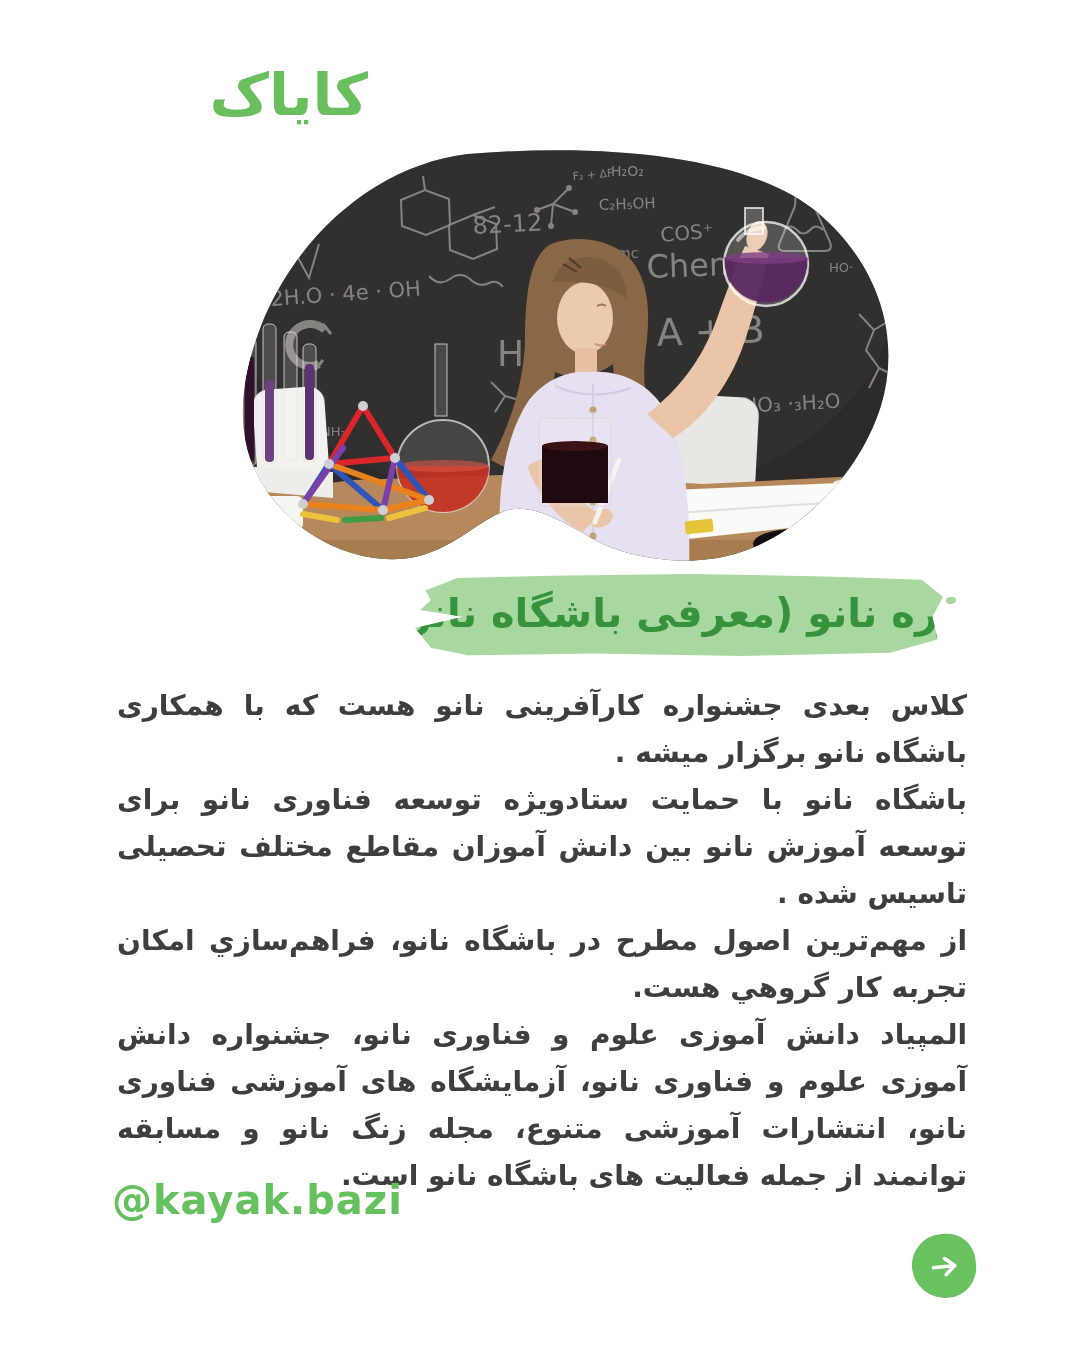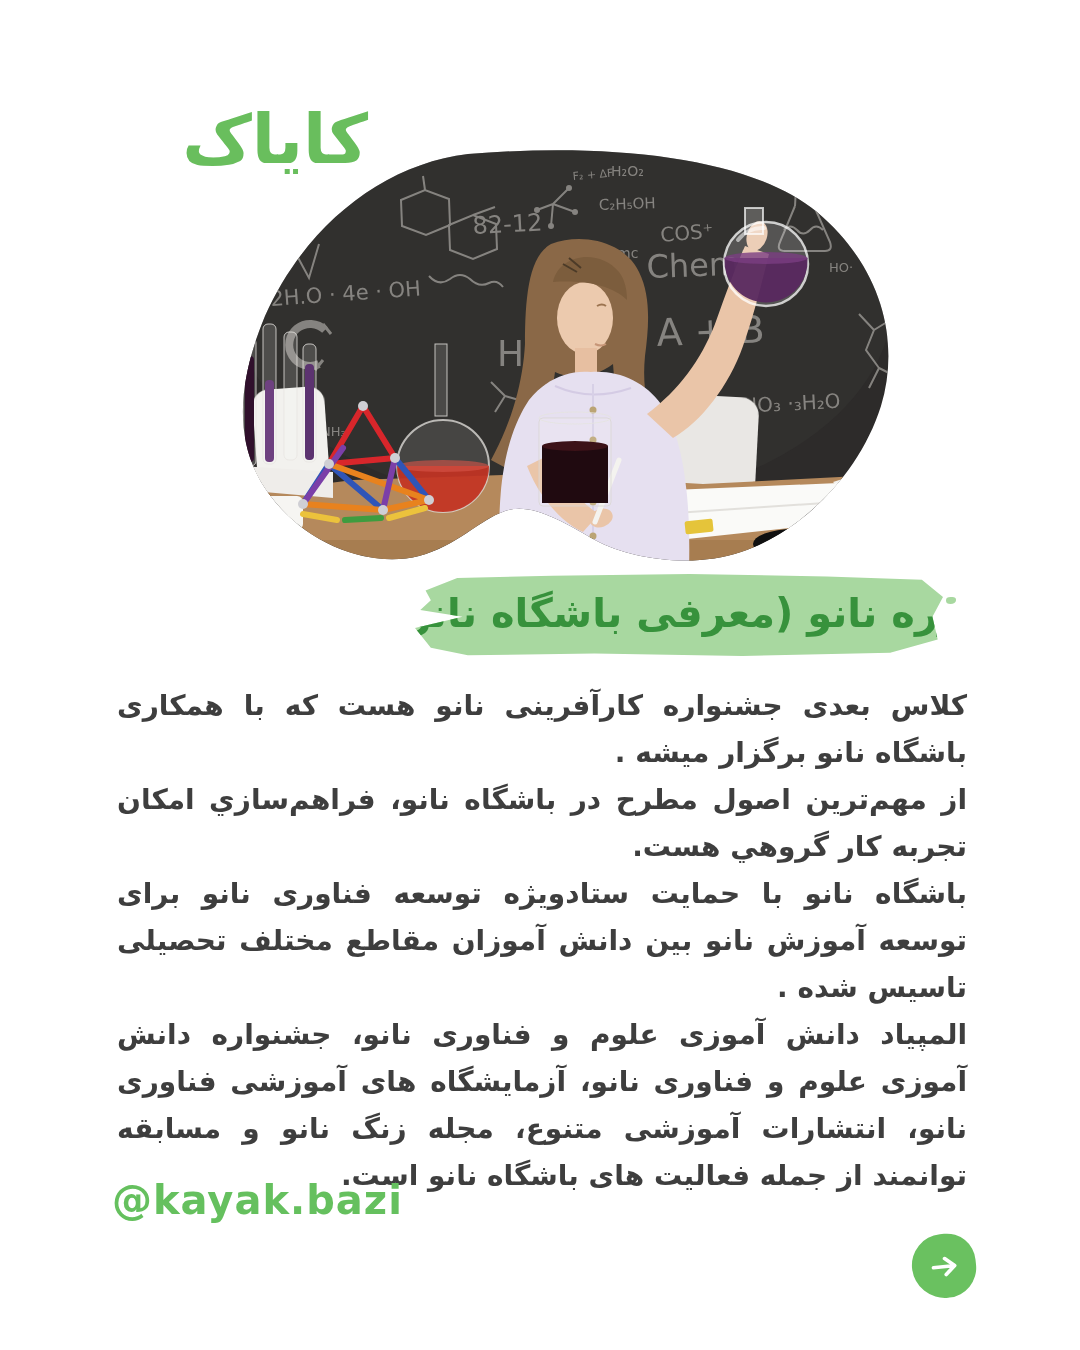--- a/index.html
+++ b/index.html
@@ -6,21 +6,21 @@
   body{
     width:1080px;height:1350px;position:relative;overflow:hidden;
     background:var(--page-bg,#ffffff);
     font-family:"DejaVu Sans","Liberation Sans",sans-serif;
   }
   
   .logo{
     position:absolute;left:108px;top:52px;width:260px;height:86px;
     display:flex;align-items:center;
     color:var(--logo-green,#69be5d);
-    font-size:68px;font-weight:bold;direction:rtl;letter-spacing:1px;margin-top:44px;
+    font-size:58px;font-weight:bold;direction:rtl;letter-spacing:1px;
   }
   
   .hero{position:absolute;left:233px;top:148px;width:660px;height:420px;}
   
   .band{
     position:absolute;left:415px;top:574px;width:528px;height:82px;
     background:var(--band-bg,#a8d8a0);
     clip-path:polygon(2% 20%,8% 5%,26% 2%,52% 0%,78% 3%,96% 7%,100% 28%,98% 52%,99% 80%,90% 96%,62% 100%,34% 97%,10% 99%,3% 90%,0% 66%,9% 52%,1% 44%,3% 32%);
     display:flex;align-items:center;justify-content:center;
   }
@@ -232,22 +232,22 @@
   </svg>
 </div>
 
 <div class="band">
   <div class="band-title">دوره نانو (معرفی باشگاه نانو )</div>
 </div>
 <div class="band-speck"></div>
 
 <div class="article">
   <p>کلاس بعدی جشنواره کارآفرینی نانو هست که با همکاری باشگاه نانو برگزار میشه .</p>
+  <p>باشگاه نانو با حمایت ستادویژه توسعه فناوری نانو برای توسعه آموزش نانو بین دانش آموزان مقاطع مختلف تحصیلی تاسیس شده .</p>
   <p>از مهم‌ترین اصول مطرح در باشگاه نانو، فراهم‌سازي امکان تجربه کار گروهي هست.</p>
-  <p>باشگاه نانو با حمایت ستادویژه توسعه فناوری نانو برای توسعه آموزش نانو بین دانش آموزان مقاطع مختلف تحصیلی تاسیس شده .</p>
   <p>المپیاد دانش آموزی علوم و فناوری نانو، جشنواره دانش آموزی علوم و فناوری نانو، آزمایشگاه های آموزشی فناوری نانو، انتشارات آموزشی متنوع، مجله زنگ نانو و مسابقه توانمند از جمله فعالیت های باشگاه نانو است.</p>
 </div>
 
 <div class="handle">@kayak.bazi</div>
 <button class="next-btn">
   <svg width="40" height="40" viewBox="0 0 60 60">
     <path d="M 14,31 H 43 M 32,19 L 46,31 L 32,43" stroke="#ffffff" stroke-width="5.5" fill="none" stroke-linecap="round" stroke-linejoin="round"></path>
   </svg>
 </button>
 

